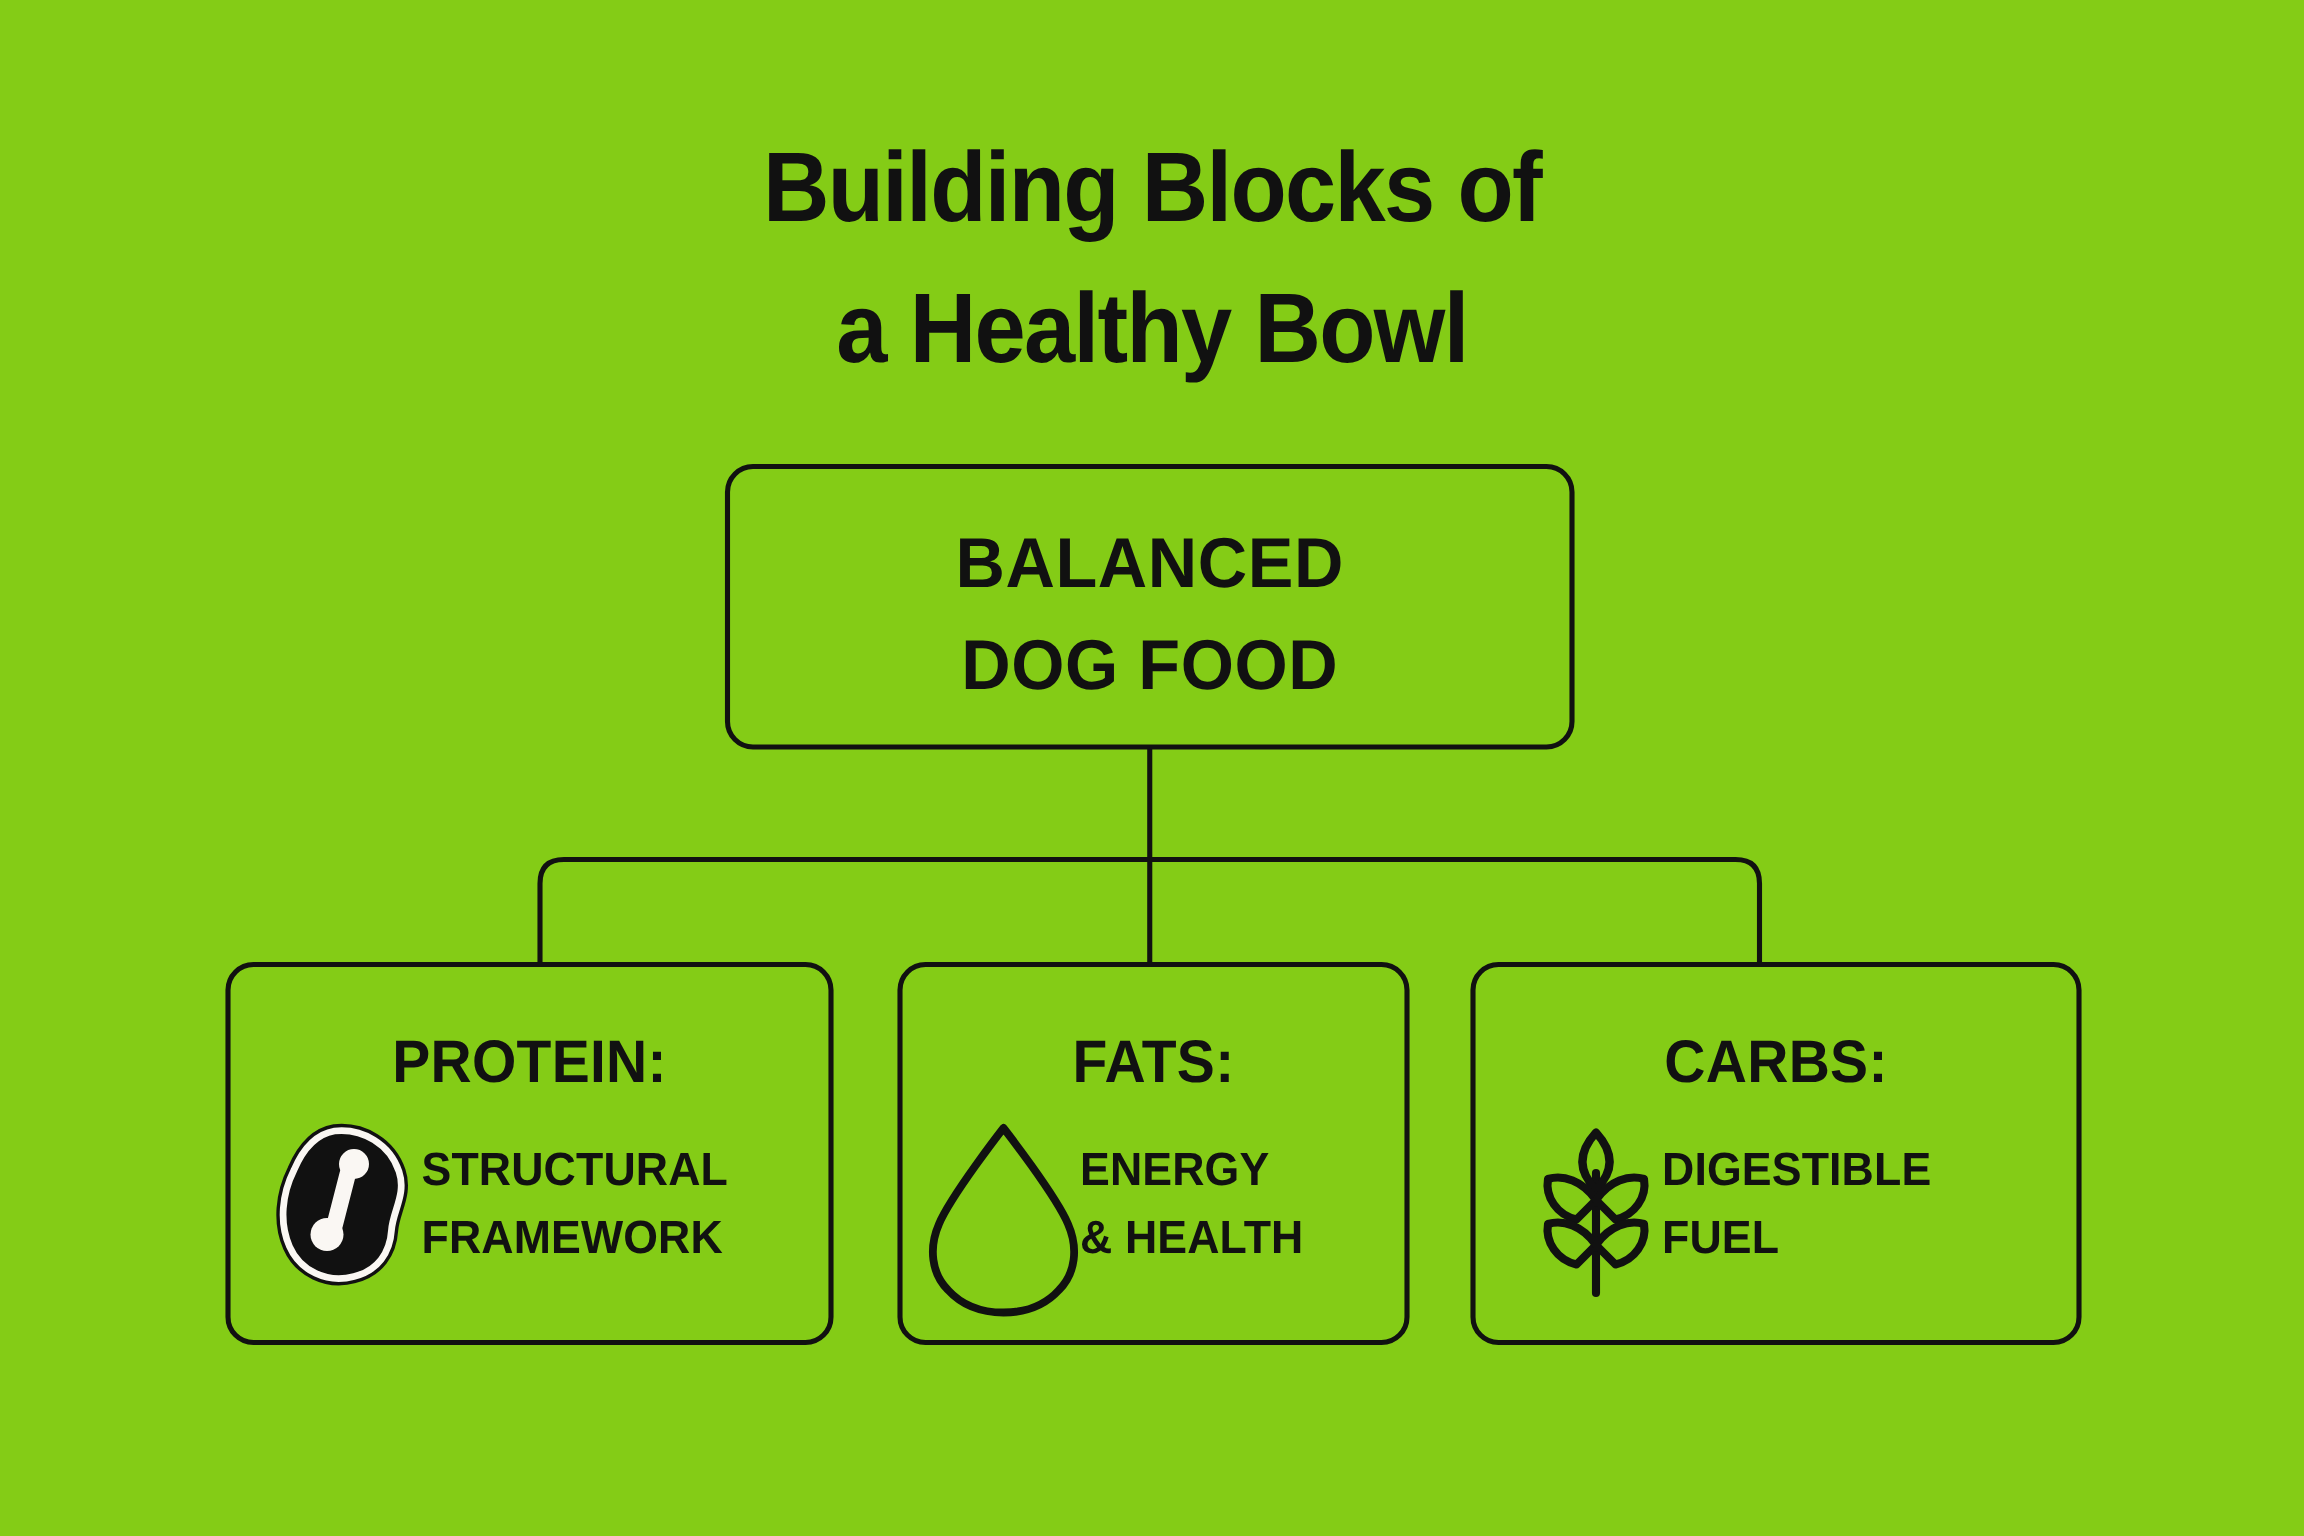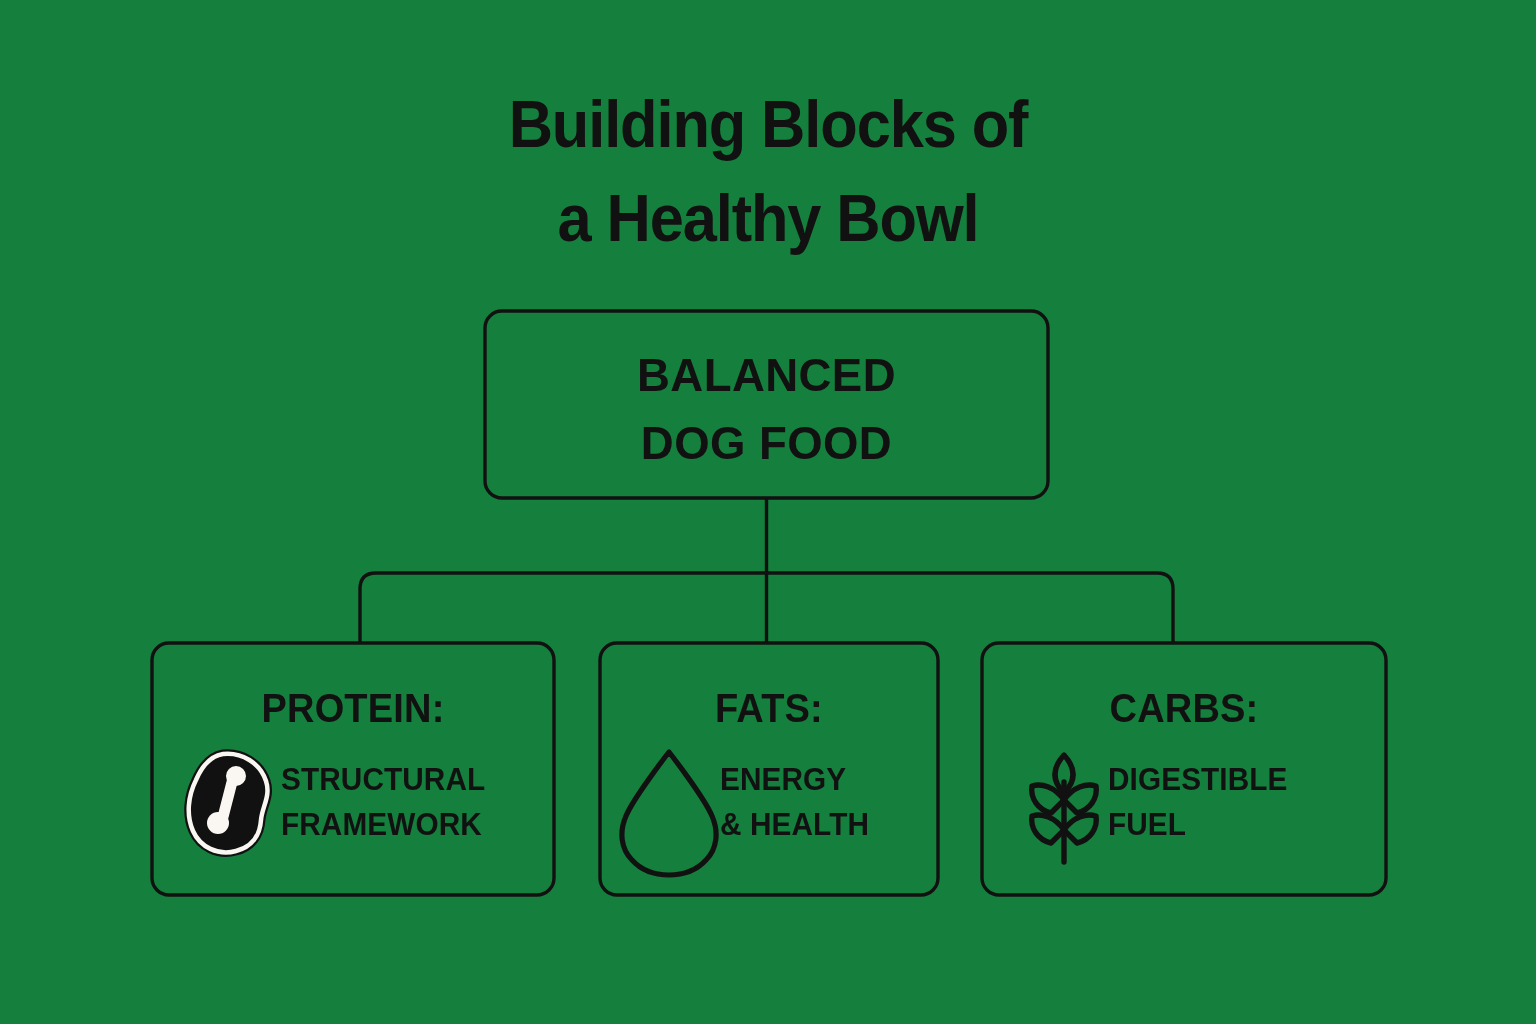--- a/index.html
+++ b/index.html
@@ -10,21 +10,21 @@
     width: 1536px;
     height: 1024px;
     background: #FAF7F3;
     font-family: "Liberation Sans", sans-serif;
     overflow: hidden;
   }
   #canvas {
     position: relative;
     width: 1536px;
     height: 1024px;
-    background: #15803d;
+    background: #84cc16;
   }
 
   
   .title {
     position: absolute;
     left: 0;
     top: 78px;
     width: 1536px;
     text-align: center;
     font-size: 66px;

